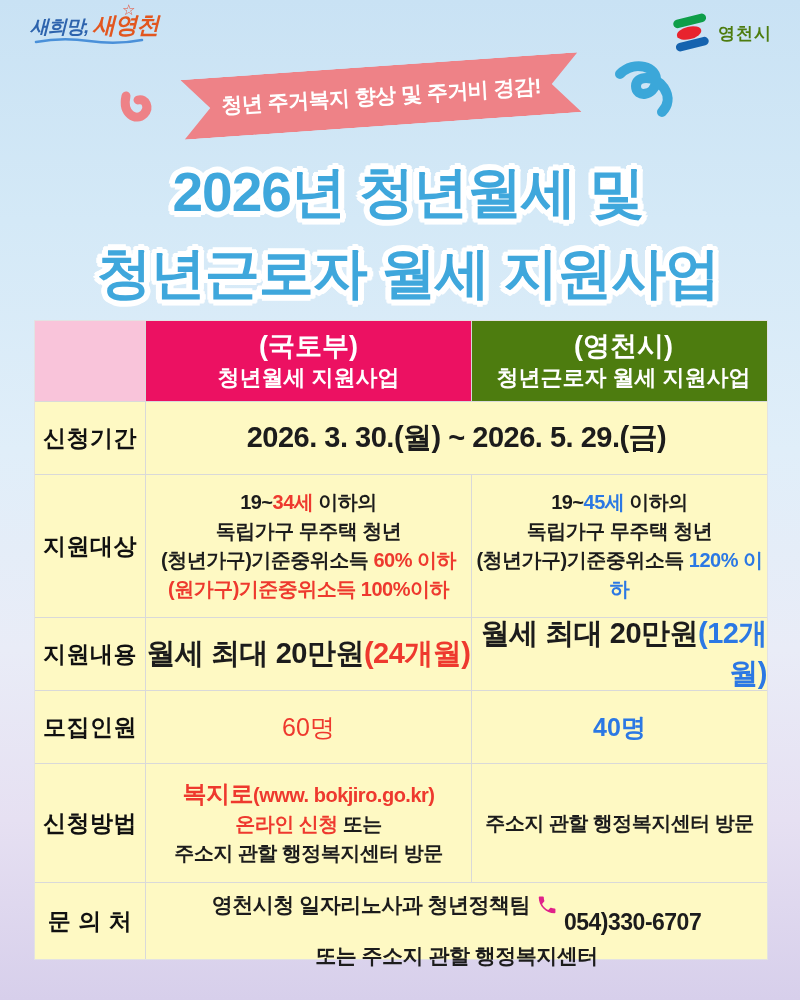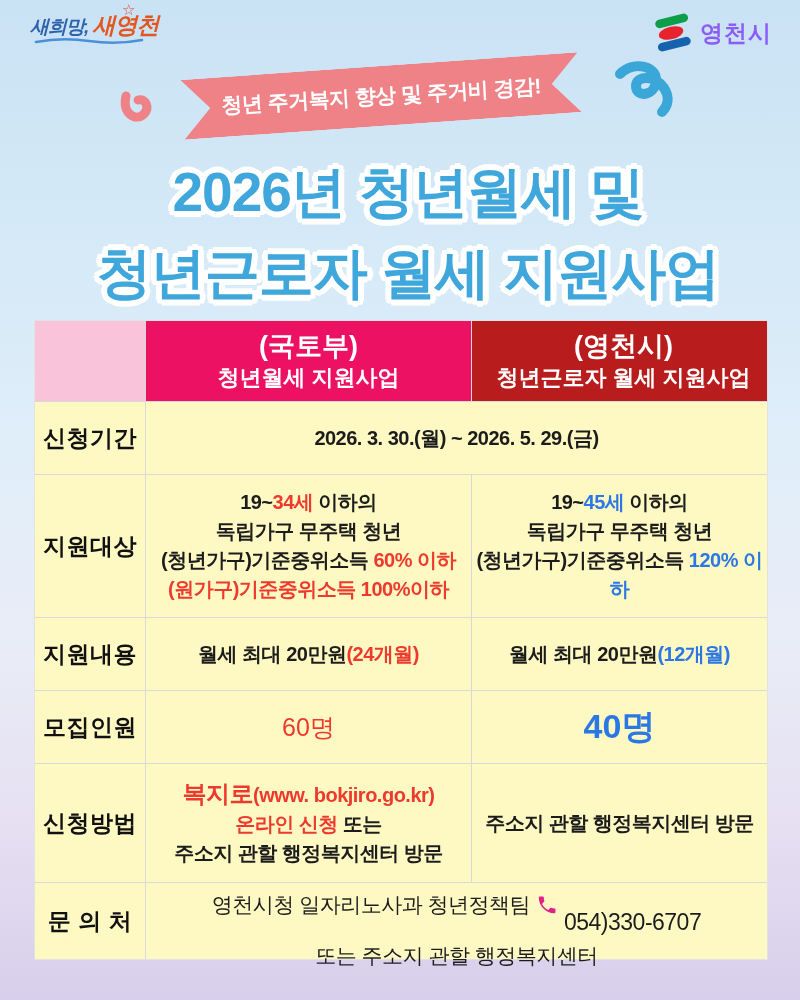--- a/index.html
+++ b/index.html
@@ -12,21 +12,21 @@
   .poster{position:absolute;inset:0;}
   
   .slogan{position:absolute;left:30px;top:10px;width:150px;height:44px;}
   .slogan .txt{font-style:italic;font-weight:bold;font-size:19px;letter-spacing:-1px;}
   .slogan .p1{color:#2d63ad;}
   .slogan .p2{color:#e2561f;font-size:23px;}
   .slogan .star{position:absolute;top:-9px;left:92px;color:#e84b31;font-size:15px;font-style:normal;}
   .slogan svg{position:absolute;left:4px;top:26px;}
   
   .citylogo{position:absolute;right:28px;top:10px;display:flex;align-items:center;gap:4px;}
-  .citylogo .name{font-size:23px;font-weight:800;color:#8b5cf6;letter-spacing:1px;}
+  .citylogo .name{font-size:17px;font-weight:800;color:#4d7c0f;letter-spacing:1px;}
   
   .ribbon{
     position:absolute;left:182px;top:66px;width:398px;height:60px;
     background:#ee8287;transform:rotate(-4deg);
     clip-path:polygon(0 0,100% 0,93% 50%,100% 100%,0 100%,7% 50%);
     display:flex;align-items:center;justify-content:center;
   }
   .ribbon span{color:#fff;font-weight:800;font-size:21px;letter-spacing:-0.5px;transform:rotate(0.5deg);}
   .deco{position:absolute;}
   .deco-left{left:118px;top:84px;}
@@ -45,34 +45,34 @@
   .tbl{
     position:absolute;left:34px;top:320px;width:732px;
     display:grid;grid-template-columns:110px 325px 295px;
     grid-template-rows:80px 72px 142px 72px 72px 118px 76px;
     gap:1px;background:#d9d9d9;border:1px solid #e2e2e2;
   }
   .cell{background:#fef9c3;display:flex;flex-direction:column;align-items:center;justify-content:center;text-align:center;}
   .cell.span2{grid-column:2/4;}
   .h-empty{background:#f9c4da;}
   .h-pink{background:#ec1162;}
-  .h-blue{background:#b91c1c;padding-left:8px;}
+  .h-blue{background:#4d7c0f;padding-left:8px;}
   .h-pink div,.h-blue div{color:#fff;font-weight:800;}
   .hl1{font-size:27px;line-height:34px;}
   .hl2{font-size:22px;line-height:30px;}
   .rowlab{font-weight:800;font-size:23px;color:#111;letter-spacing:0.5px;}
-  .val{font-weight:700;font-size:20px;color:#1c1c1c;letter-spacing:-0.5px;}
+  .val{font-weight:700;font-size:29px;color:#1c1c1c;letter-spacing:-0.5px;text-align:right;}
   .small-line{font-weight:700;font-size:20px;color:#1c1c1c;line-height:29px;letter-spacing:-0.5px;}
   .red{color:#ee392e;}
   .blue{color:#2b78e4;}
   .big-red{font-size:25px;font-weight:400;}
-  .big-blue{font-size:34px;font-weight:800;}
+  .big-blue{font-size:25px;font-weight:800;}
   .bokjiro{font-size:24px;font-weight:700;}
   .url{font-size:20px;font-weight:700;}
-  .contact-line{font-weight:400;font-size:21px;color:#1c1c1c;line-height:33px;display:flex;align-items:center;gap:6px;letter-spacing:-0.5px;}
+  .contact-line{font-weight:700;font-size:21px;color:#1c1c1c;line-height:33px;display:flex;align-items:center;gap:6px;letter-spacing:-0.5px;}
   .phone-num{font-size:23px;margin-top:36px;}
   .phone-ic{width:22px;height:22px;}
 </style>
 </head>
 <body>
 
 <div class="poster">
 
   <div class="slogan">
     <span class="star">☆</span>

